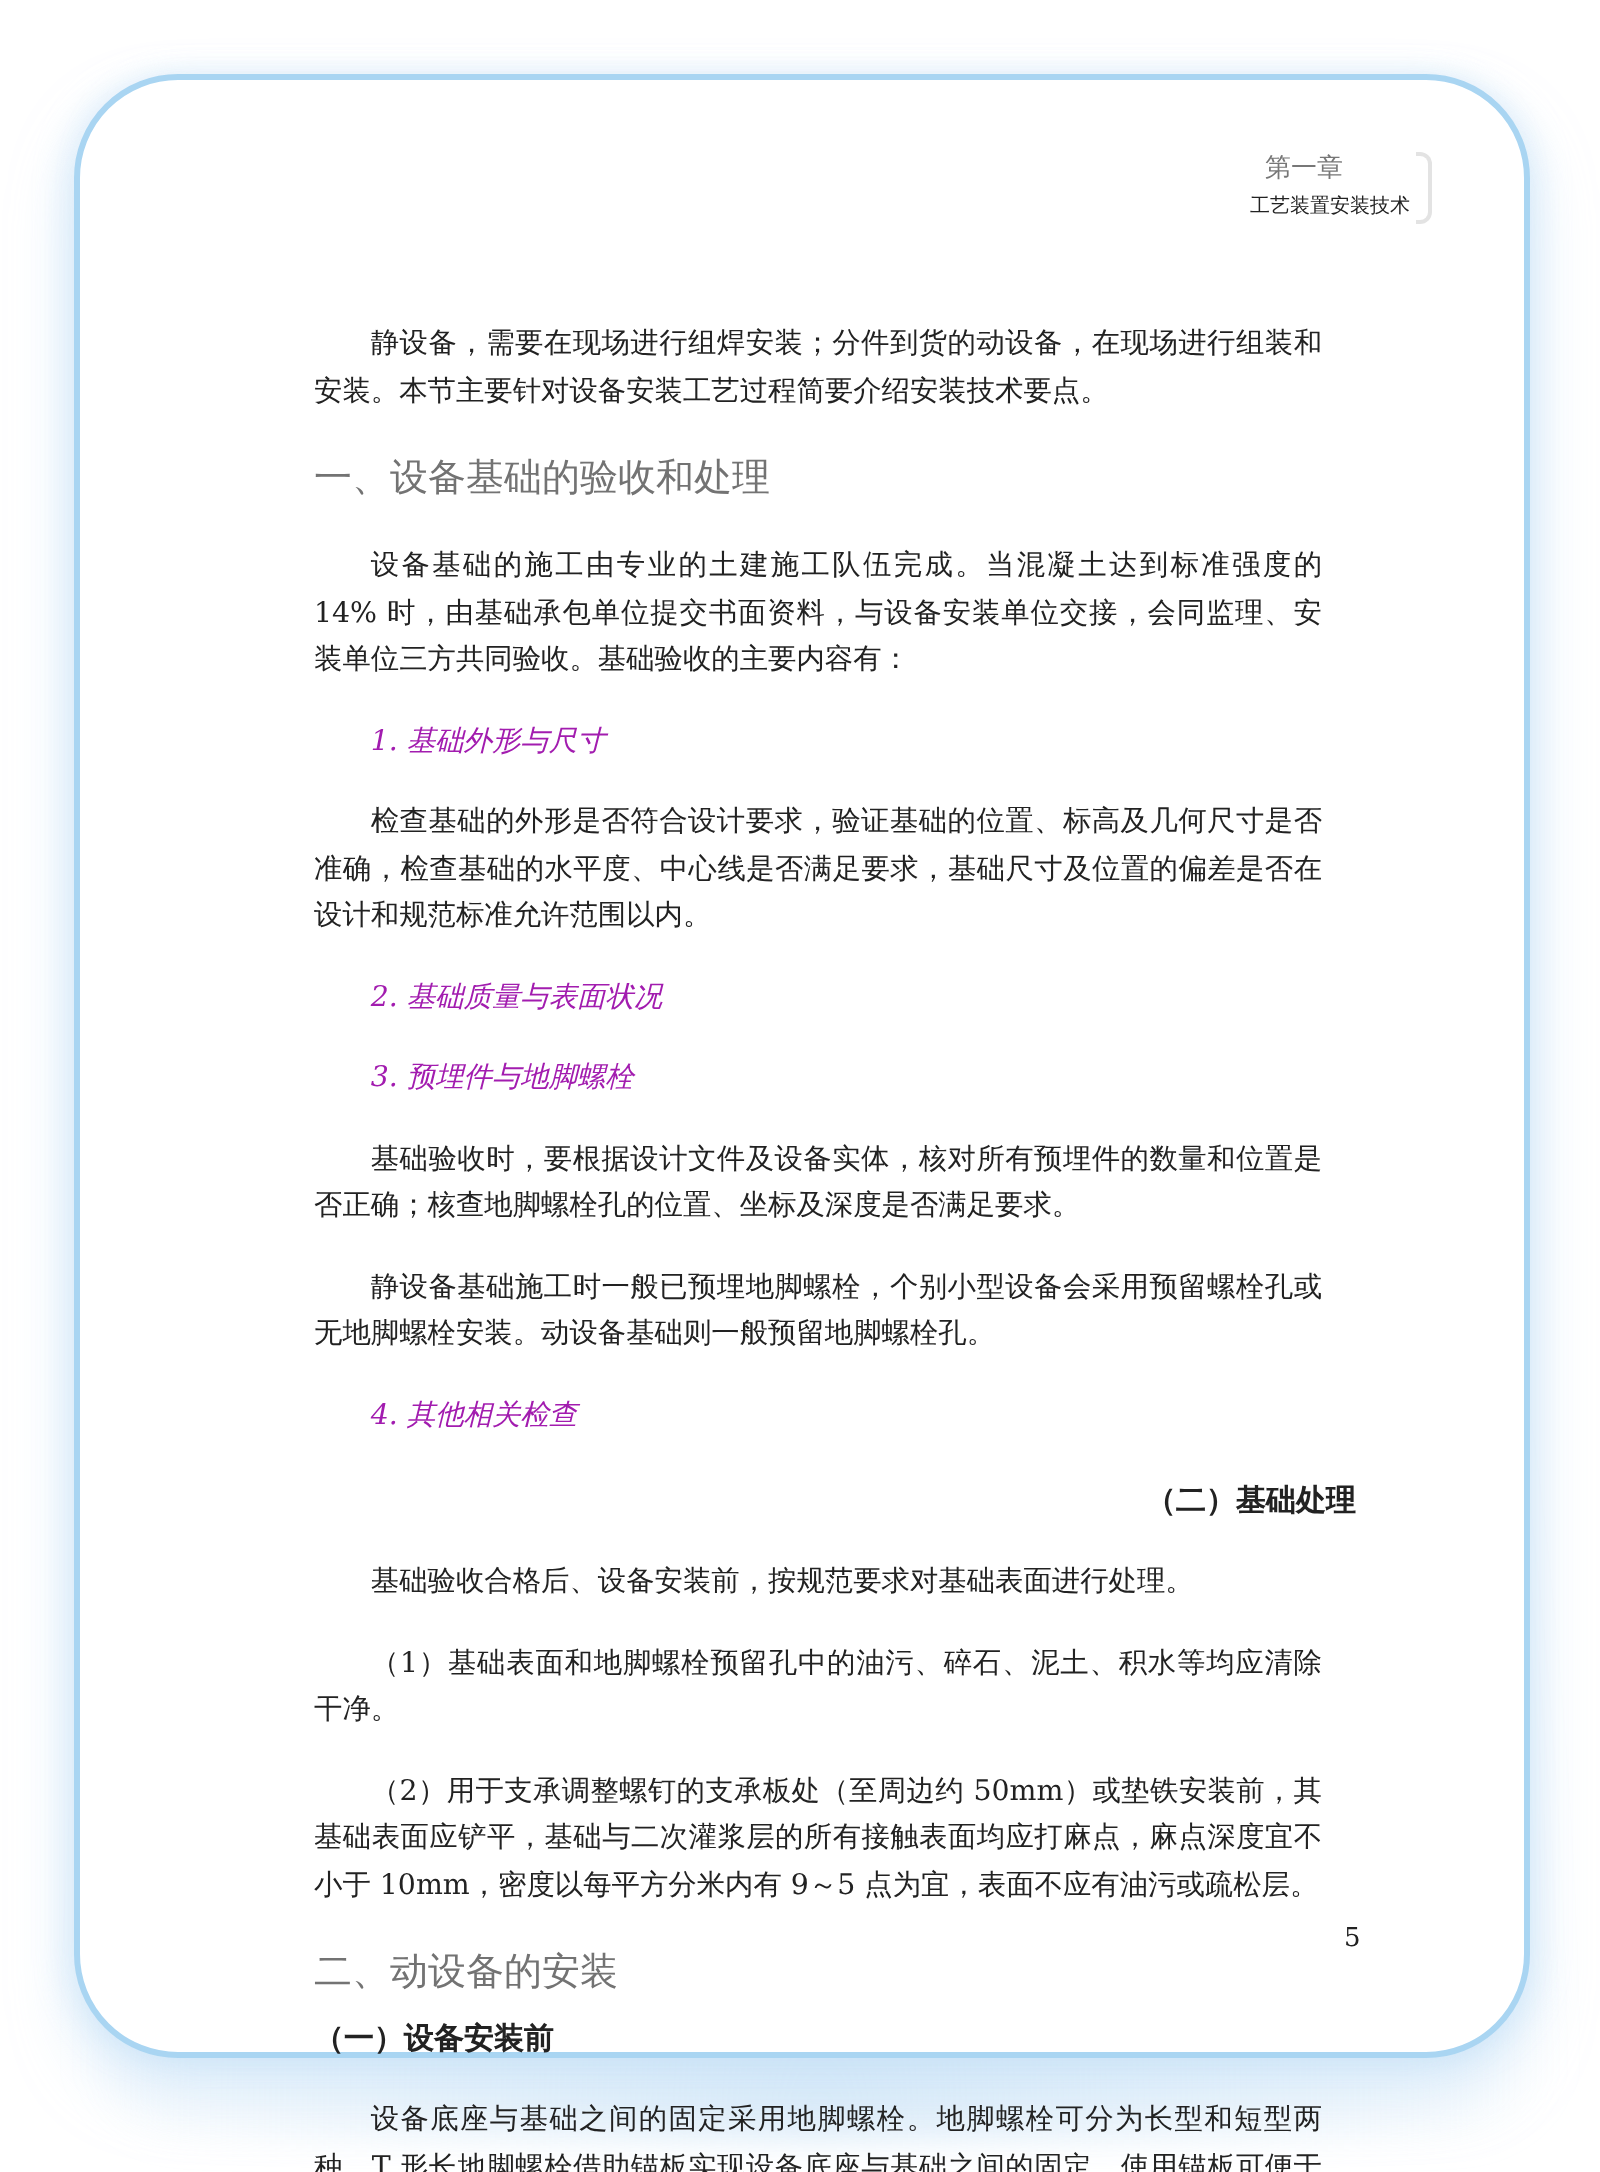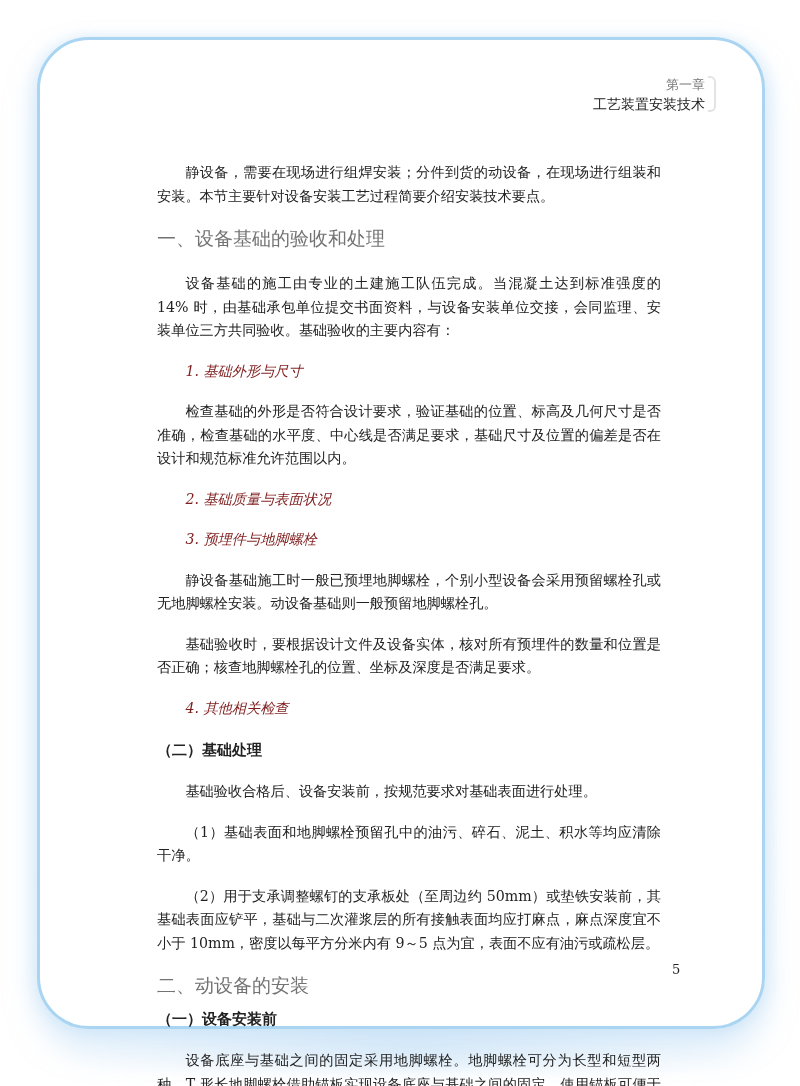--- a/index.html
+++ b/index.html
@@ -13,44 +13,44 @@
     border-radius: 60px;
     background: radial-gradient(ellipse at 50% 100%, rgba(200,225,245,0.55), rgba(255,255,255,0) 70%);
     filter: blur(8px);
   }
   .card {
     position: absolute; left: 37px; top: 37px; width: 722px; height: 986px;
     border: 3px solid #a9d5f2; border-radius: 52px; background: #fff;
     box-shadow: 0 18px 30px rgba(190,220,245,0.55), -6px 0 14px rgba(200,225,245,0.35), 6px 0 14px rgba(200,225,245,0.35);
   }
   .running-head {
-    position: absolute; right: 95px; top: 76px; text-align: right;
+    position: absolute; right: 95px; top: 76px; text-align: center;
     font-family: "DejaVu Sans", "Liberation Sans", sans-serif;
   }
   .running-head .chapter { font-size: 13px; color: #777; line-height: 18px; }
-  .running-head .title { font-size: 14px; color: #222; line-height: 20px; margin-left: 26px; }
+  .running-head .title { font-size: 10px; color: #222; line-height: 20px; margin-left: 26px; }
   .bracket {
     position: absolute; right: 84px; top: 76px; width: 6px; height: 32px;
     border: 2px solid #e3e3e3; border-left: none; border-radius: 0 6px 6px 0;
   }
   .content {
     position: absolute; left: 140px; top: 144px; width: 538px;
     color: #222; font-size: 14.2px; line-height: 23.5px;
   }
   p { margin: 17px; text-indent: 2em; text-align: justify; }
   .h1 {
     font-family: Liberation Mono, monospace;
     font-size: 19px; color: #737373; margin: 16px 0 4px 17px; line-height: 30px;
   }
   .h2 {
     font-family: "DejaVu Sans", "Liberation Sans", sans-serif;
     font-size: 15px; font-weight: bold; color: #222; margin: 2px 0 4px 17px; line-height: 26px;
   }
-  .h2.gap { margin-top: 10px; }
-  .item-title { text-indent: 0; padding-left: 2em; font-style: italic; color: #7f1d1d; }
+  .h2.gap { margin-top: 10px; text-align: right; }
+  .item-title { text-indent: 0; padding-left: 2em; font-style: italic; color: #a21caf; }
   .page-num {
     position: absolute; left: 672px; top: 962px; font-size: 13px; color: #222;
   }
 </style>
 </head>
 <body>
 
 <div class="shadow"></div>
 <div class="card"></div>
 
@@ -65,22 +65,22 @@
 
   <div class="h1">一、设备基础的验收和处理</div>
   <p>设备基础的施工由专业的土建施工队伍完成。当混凝土达到标准强度的 14% 时，由基础承包单位提交书面资料，与设备安装单位交接，会同监理、安装单位三方共同验收。基础验收的主要内容有：</p>
 
   <p class="item-title">1. 基础外形与尺寸</p>
   <p>检查基础的外形是否符合设计要求，验证基础的位置、标高及几何尺寸是否准确，检查基础的水平度、中心线是否满足要求，基础尺寸及位置的偏差是否在设计和规范标准允许范围以内。</p>
 
   <p class="item-title">2. 基础质量与表面状况</p>
 
   <p class="item-title">3. 预埋件与地脚螺栓</p>
+  <p>基础验收时，要根据设计文件及设备实体，核对所有预埋件的数量和位置是否正确；核查地脚螺栓孔的位置、坐标及深度是否满足要求。</p>
   <p>静设备基础施工时一般已预埋地脚螺栓，个别小型设备会采用预留螺栓孔或无地脚螺栓安装。动设备基础则一般预留地脚螺栓孔。</p>
-  <p>基础验收时，要根据设计文件及设备实体，核对所有预埋件的数量和位置是否正确；核查地脚螺栓孔的位置、坐标及深度是否满足要求。</p>
 
   <p class="item-title">4. 其他相关检查</p>
 
   <div class="h2 gap">（二）基础处理</div>
   <p>基础验收合格后、设备安装前，按规范要求对基础表面进行处理。</p>
   <p>（1）基础表面和地脚螺栓预留孔中的油污、碎石、泥土、积水等均应清除干净。</p>
   <p>（2）用于支承调整螺钉的支承板处（至周边约 50mm）或垫铁安装前，其基础表面应铲平，基础与二次灌浆层的所有接触表面均应打麻点，麻点深度宜不小于 10mm，密度以每平方分米内有 9～5 点为宜，表面不应有油污或疏松层。</p>
 
   <div class="h1">二、动设备的安装</div>
   <div class="h2">（一）设备安装前</div>

